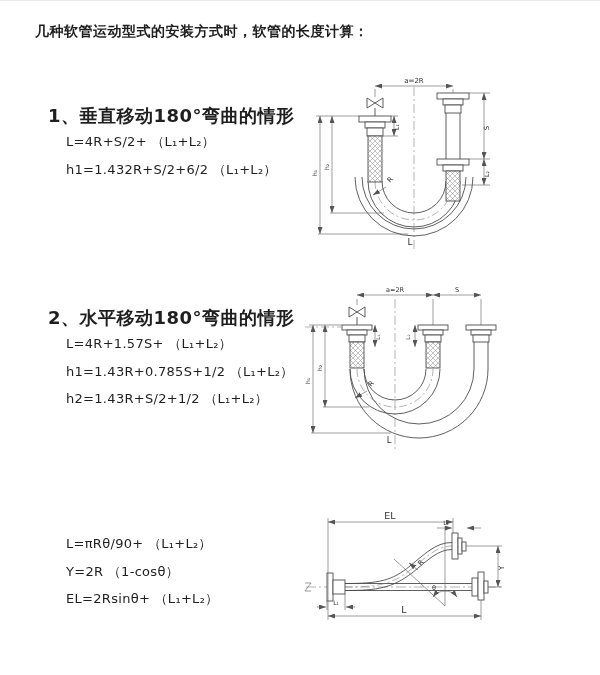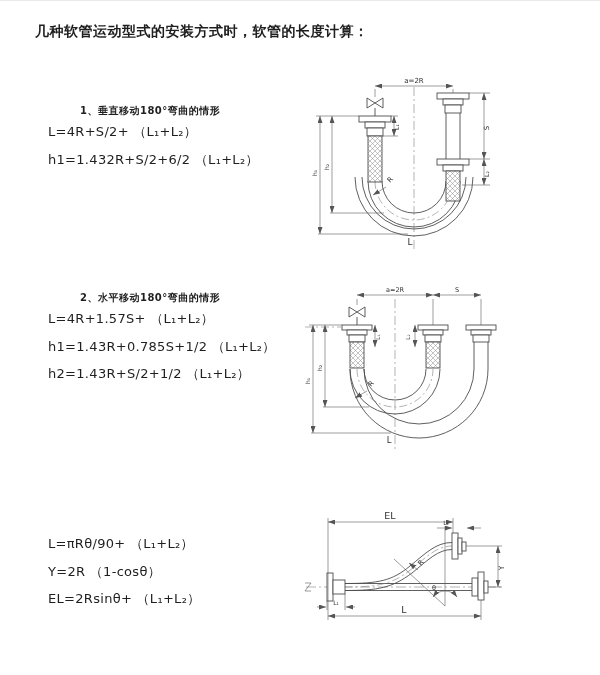--- a/index.html
+++ b/index.html
@@ -1,22 +1,22 @@
 <!DOCTYPE html>
 <html><head>
 <meta charset="utf-8">
 <style>
   html,body{margin:0;padding:0;background:#fff;}
   .page{position:relative;width:600px;height:675px;background:#fff;overflow:hidden;
         font-family:"DejaVu Sans","Liberation Sans",sans-serif;color:#1f1f1f;
         border-top:1px solid #e9e9e9;}
   .title{position:absolute;left:35px;top:22px;font-size:14px;font-weight:bold;letter-spacing:.5px;}
   .sec{position:absolute;left:48px;}
-  .sec .heading{font-size:10px;font-weight:bold;letter-spacing:.5px;margin-left:32px;}
-  .sec .formula{font-size:13px;line-height:27.5px;letter-spacing:.3px;}
+  .sec .heading{font-size:18px;font-weight:bold;letter-spacing:.5px;}
+  .sec .formula{margin-left:18px;font-size:13px;line-height:27.5px;letter-spacing:.3px;}
   .sec .formula:first-of-type{margin-top:8px;}
   .diag{position:absolute;}
   svg text{fill:#333;font-family:"DejaVu Sans","Liberation Sans",sans-serif;}
   .geo{stroke:#4d4d4d;stroke-width:.9;fill:none;}
   .fit{stroke:#4d4d4d;stroke-width:.9;fill:#fff;}
   .dim{stroke:#5a5a5a;stroke-width:.6;fill:none;}
   .cl{stroke:#808080;stroke-width:.6;fill:none;}
 </style>
 </head>
 <body>
@@ -24,21 +24,21 @@
 <div class="page">
 
   <div class="title">几种软管运动型式的安装方式时，软管的长度计算：</div>
 
   <div class="sec" style="top:103px;">
     <div class="heading">1、垂直移动180°弯曲的情形</div>
     <div class="formula">L=4R+S/2+ （L₁+L₂）</div>
     <div class="formula">h1=1.432R+S/2+6/2 （L₁+L₂）</div>
   </div>
 
-  <div class="sec" style="top:290px;">
+  <div class="sec" style="top:305px;">
     <div class="heading">2、水平移动180°弯曲的情形</div>
     <div class="formula">L=4R+1.57S+ （L₁+L₂）</div>
     <div class="formula">h1=1.43R+0.785S+1/2 （L₁+L₂）</div>
     <div class="formula">h2=1.43R+S/2+1/2 （L₁+L₂）</div>
   </div>
 
   <div class="sec" style="top:521px;">
     <div class="formula">L=πRθ/90+ （L₁+L₂）</div>
     <div class="formula">Y=2R （1-cosθ）</div>
     <div class="formula">EL=2Rsinθ+ （L₁+L₂）</div>

